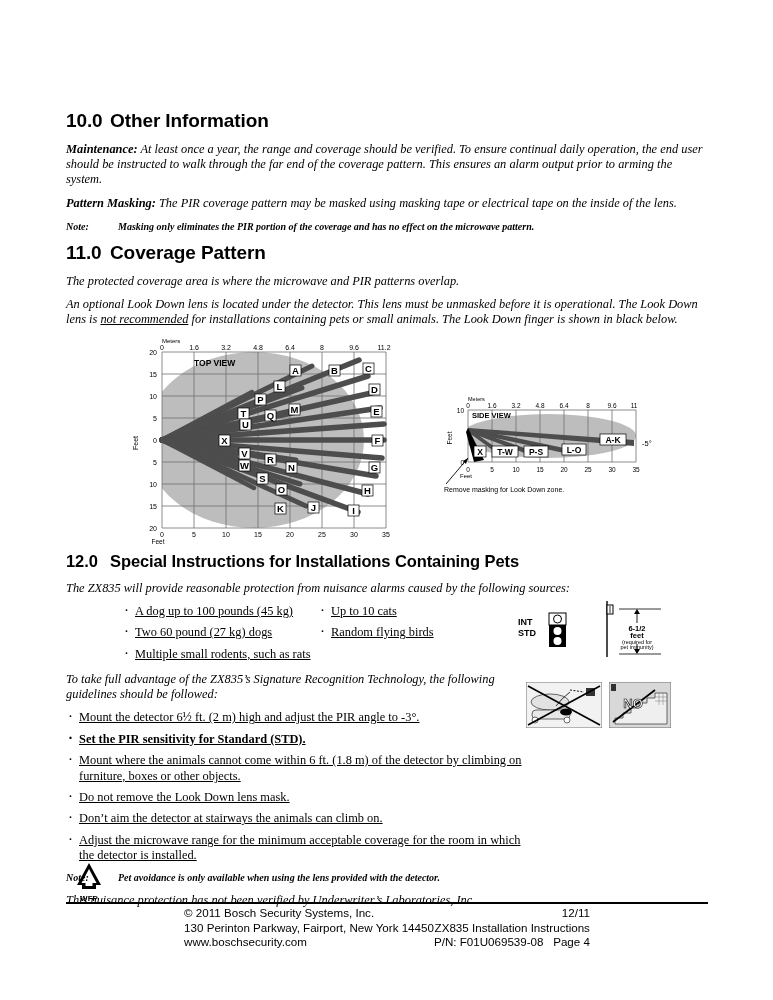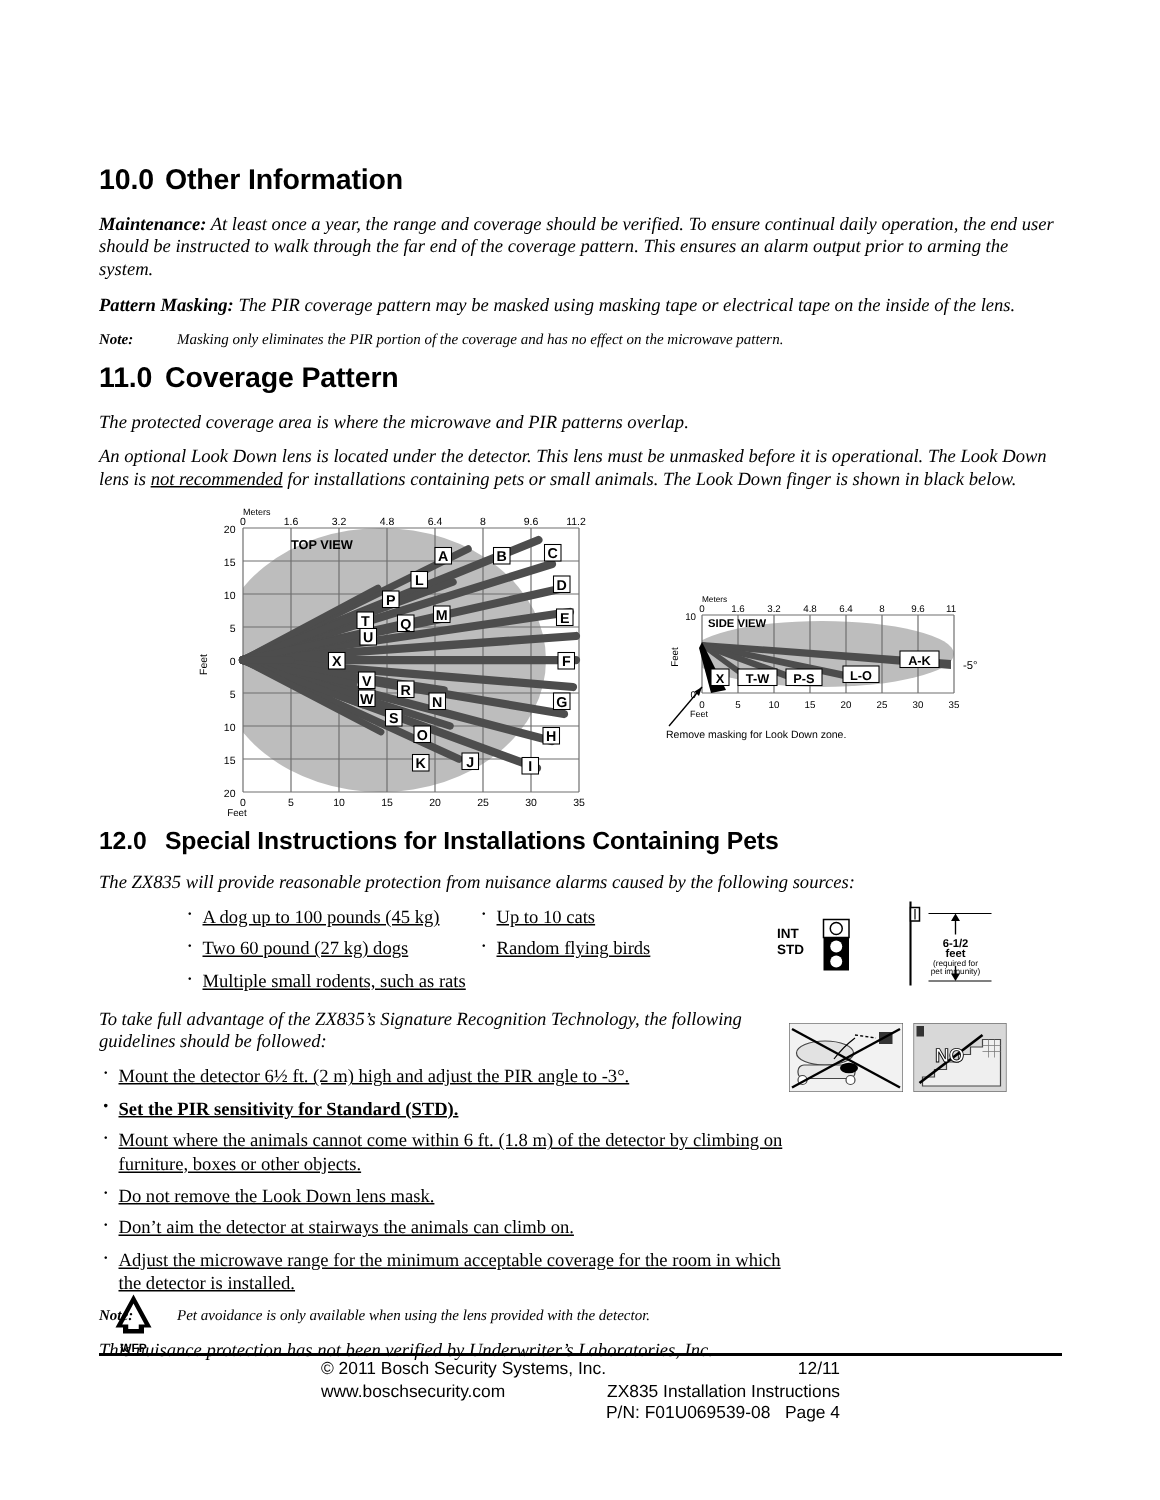--- a/index.html
+++ b/index.html
@@ -53,21 +53,21 @@
     line-height: 15.2px;
     margin: 0 0 8px 0;
     display: flex;
   }
   p.note .nlabel {
     font-style: italic;
     font-weight: bold;
     width: 52px;
     flex: none;
   }
-  p.note .ntext { font-style: italic; font-weight: normal; }
+  p.note .ntext { font-style: italic; font-weight: bold; }
 
   
   ul.bl {
     margin: 0; padding: 0; list-style: none; text-decoration: underline;
   }
   ul.bl li {
     font-size: 12.4px;
     line-height: 15.4px;
     position: relative;
     padding-left: 13px;
@@ -486,20 +486,21 @@
   <svg class="recycle" viewBox="0 0 46 46">
     <path d="M23 5 L35 27 L30 27 L30 31 L16 31 L16 27 L11 27 Z
              M23 11 L15.5 25 L19.5 25 L19.5 28 L26.5 28 L26.5 25 L30.5 25 Z" fill="#000" fill-rule="evenodd"></path>
     <path d="M23 5 L35 27 L29 27 L29 23 L23 12 L17 23 L17 27 L11 27 Z" fill="none"></path>
     <text x="23" y="43" font-family="Liberation Sans, sans-serif" font-size="8" font-weight="bold" text-anchor="middle">WFP</text>
   </svg>
   <div class="footrule"></div>
   <div class="footer">
     <div class="left">
       <div>© 2011 Bosch Security Systems, Inc.</div>
+      <div>130 Perinton Parkway, Fairport, New York 14450</div>
       <div>www.boschsecurity.com</div>
     </div>
     <div class="right">
       <div>12/11</div>
       <div>ZX835 Installation Instructions</div>
       <div><span>P/N: F01U069539-08</span>&nbsp;&nbsp;&nbsp;<span>Page 4</span></div>
     </div>
   </div>
 </div>
 

